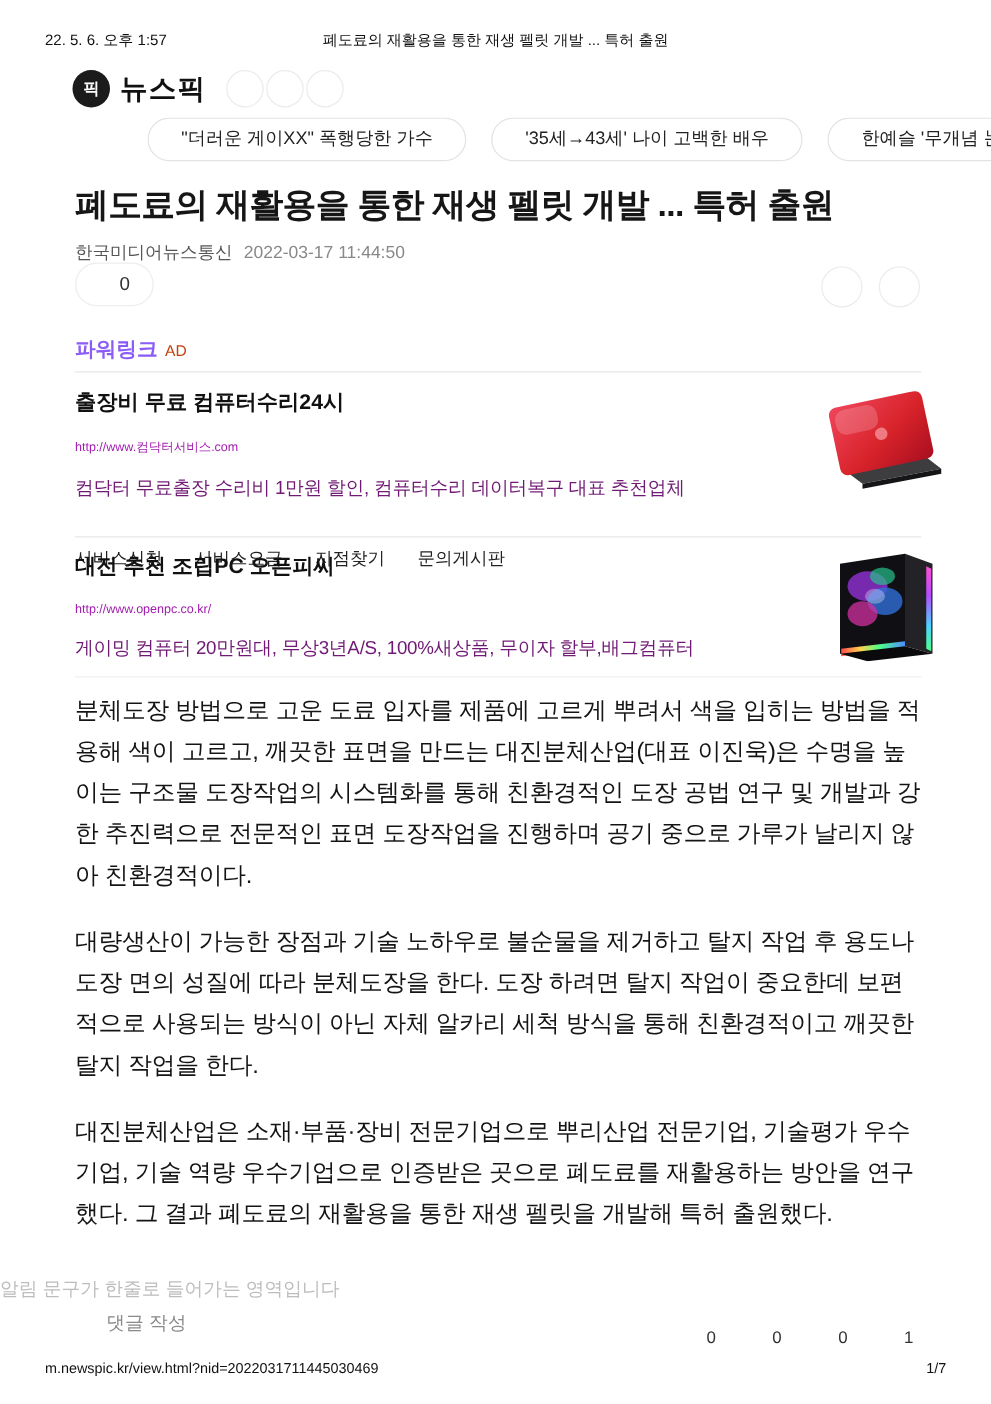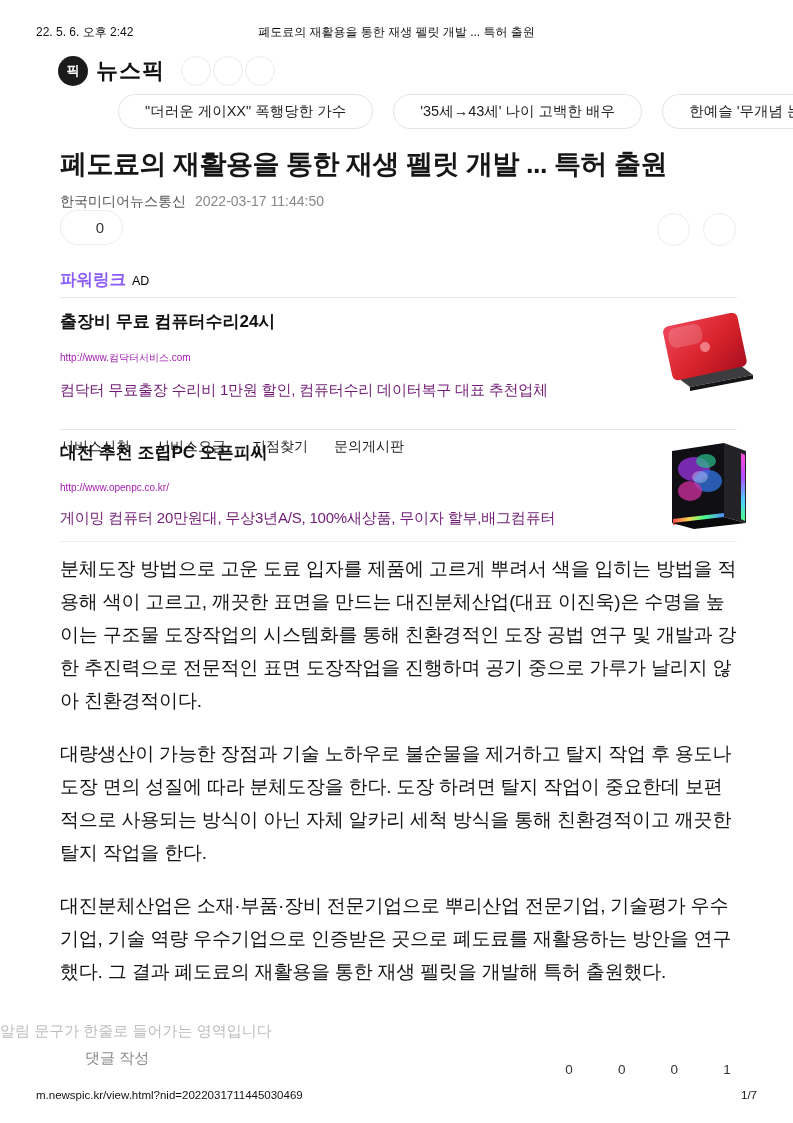--- a/index.html
+++ b/index.html
@@ -38,21 +38,21 @@
   .byline .date { color: #888; }
 
   .like-pill { top: 210px; left: 60px; width: 63px; height: 35px; border: 1px solid #ededed; border-radius: 18px;
     display: flex; align-items: center; justify-content: flex-end; padding-right: 18px; font-size: 15px; color: #333; background: #fff; }
   .share-circles { top: 213px; left: 657px; display: flex; gap: 13px; }
   .share-circles .circ { width: 33px; height: 33px; border-radius: 50%; border: 1px solid #ececec; background: #fff; }
 
   
   .powerlink-head { top: 269px; left: 60px; display: flex; align-items: baseline; gap: 6px; }
   .powerlink-head .pl { font-size: 16.5px; font-weight: 700; color: #8b5cf6; }
-  .powerlink-head .ad { font-size: 12.5px; color: #000000; }
+  .powerlink-head .ad { font-size: 12.5px; color: #c2410c; }
   .divider { left: 60px; width: 677px; height: 1px; background: #e7e7e7; }
   .d1 { top: 297px; } .d2 { top: 429px; } .d3 { top: 541px; background:#f0f0f0; }
 
   
   .ad-block { left: 60px; width: 580px; }
   .ad-1 { top: 310px; } .ad-2 { top: 441px; }
   .ad-title { font-size: 17px; font-weight: 700; color: #111; }
   .ad-url { font-size: 10px; color: #a21caf; margin-top: 18px; }
   .ad-desc { font-size: 15px; color: #701a75; margin-top: 16px; letter-spacing: -0.2px; }
   .ad-links { margin-top: 38px; display: flex; gap: 26px; font-size: 14px; color: #222; }
@@ -70,21 +70,21 @@
   .counts { top: 1062px; left: 562px; width: 172px; display: flex; justify-content: space-between; font-size: 13.5px; color: #333; }
   .counts span { width: 14px; text-align: center; }
 
   
   .footer-url { top: 1089px; left: 36px; font-size: 11.5px; color: #111; }
   .footer-page { top: 1089px; right: 36px; font-size: 11.5px; color: #111; }
 </style>
 </head>
 <body>
 
-<div class="abs print-date">22. 5. 6. 오후 2:42</div>
+<div class="abs print-date">22. 5. 6. 오후 1:57</div>
 <div class="abs print-title">폐도료의 재활용을 통한 재생 펠릿 개발 ... 특허 출원</div>
 
 <div class="abs brand-row">
   <div class="logo-circle">픽</div>
   <div class="brand-name">뉴스픽</div>
   <div class="avatar-circles">
     <div class="circ"></div>
     <div class="circ"></div>
     <div class="circ"></div>
   </div>

